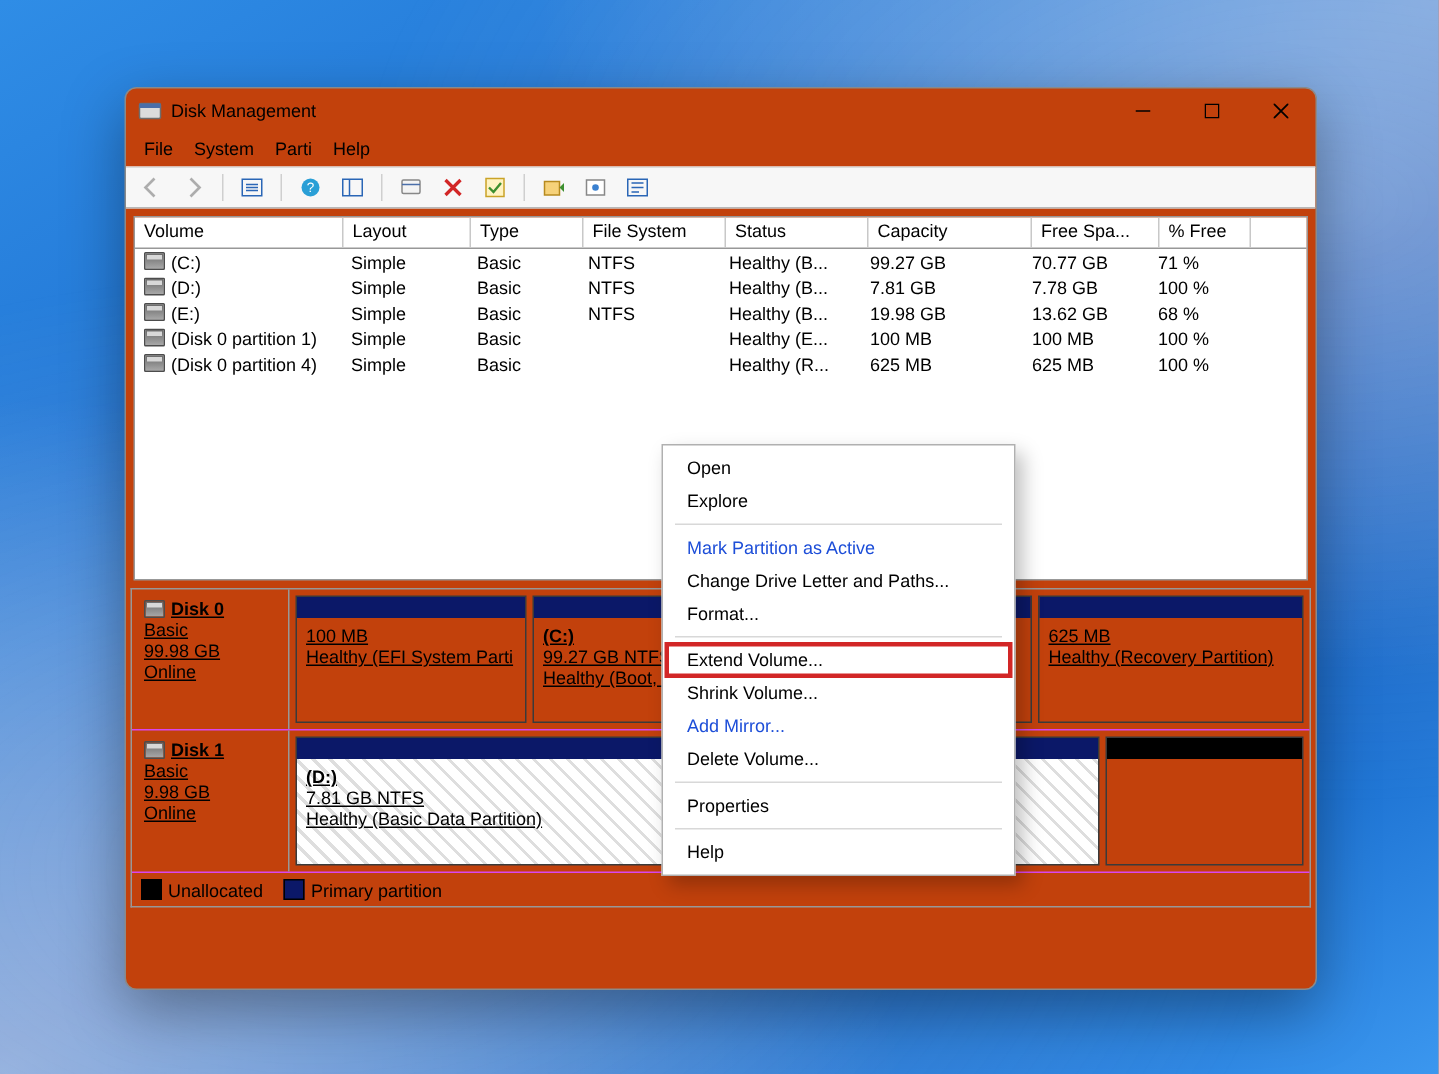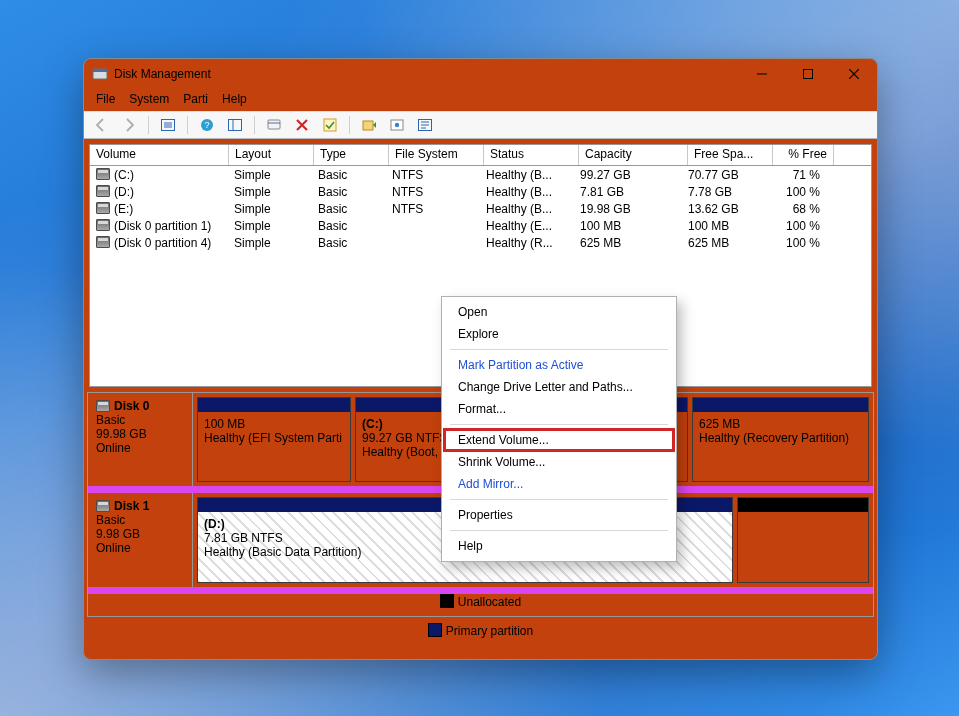--- a/index.html
+++ b/index.html
@@ -48,42 +48,42 @@
   .th{border-right:1px solid #c8c8c8;padding:2px 6px;font-size:12px;white-space:nowrap;overflow:hidden;text-overflow:ellipsis;position:relative;}
   .th:last-child{border-right:none;}
   .tbody{background:#fff;min-height:220px;}
   .tr{display:flex;height:17px;align-items:center;}
   .td{padding:0 6px;font-size:12px;white-space:nowrap;overflow:hidden;text-overflow:ellipsis;}
   .volicon{display:inline-block;width:12px;height:10px;margin-right:4px;vertical-align:-1px;
     background:linear-gradient(#6a6a6a,#a8a8a8);border:1px solid #4c4c4c;border-radius:1px;position:relative;}
   .volicon::after{content:"";position:absolute;left:1px;right:1px;top:1px;height:3px;background:#d8d8d8;}
   
   .c-vol{width:126px;} .c-lay{width:72px;} .c-type{width:62px;} .c-fs{width:82px;}
-  .c-st{width:82px;} .c-cap{width:96px;} .c-free{width:72px;} .c-pct{width:48px;flex:0 0 48px;text-align:right;}
+  .c-st{width:82px;} .c-cap{width:96px;} .c-free{width:72px;} .c-pct{width:48px;flex:0 0 48px;}
   .thead .th:last-child{flex:1;}
 
   
   .disks{border-top:1px solid #989898;border-left:1px solid #989898;border-right:1px solid #989898;margin:0 3px;}
-  .disk{display:flex;border-bottom:7px solid #d946ef;height:93px;}
+  .disk{display:flex;border-bottom:1px solid #d946ef;height:93px;text-decoration:underline;}
   .disk.d1{height:94px;}
   .disk-label{width:88px;border-right:1px solid #989898;padding:6px 8px;display:flex;flex-direction:column;gap:0;}
   .disk-label .dname{display:flex;align-items:center;gap:4px;font-weight:600;}
   .disk-body{flex:1;display:flex;padding:4px;gap:4px;}
   .part{border:1px solid #3a3a3a;display:flex;flex-direction:column;min-width:0;}
   .part .stripe{height:14px;background:#0b1868;}
   .part .pbody{padding:5px 6px;display:flex;flex-direction:column;gap:0;flex:1;}
   .pbody b{font-weight:600;}
   .part.unalloc .stripe{background:#000;}
   .part.hatched .pbody{
     background:
       repeating-linear-gradient(45deg, rgba(0,0,0,.13) 0 2px, transparent 2px 8px),
       #fff;
   }
   
-  .legend{height:22px;border:1px solid #989898;border-top:none;margin:0 3px 3px 3px;display:flex;align-items:center;gap:14px;padding:0 6px;flex-direction:column;}
+  .legend{height:22px;border:1px solid #989898;border-top:none;margin:0 3px 3px 3px;display:flex;align-items:center;gap:14px;padding:0 6px;}
   .swatch{display:inline-block;width:12px;height:12px;margin-right:4px;vertical-align:-2px;border:1px solid #000;}
   .sw-black{background:#000;} .sw-blue{background:#0b1868;}
 
   
   .ctxmenu{
     position:absolute;left:441px;top:296px;width:230px;
     background:#fff;border:1px solid #b0b0b0;padding:4px 2px;
     box-shadow:5px 6px 12px rgba(0,0,0,.25);
     font-size:12px;
   }
@@ -354,17 +354,18 @@
   <div class="mi">Open</div>
   <div class="mi">Explore</div>
   <hr>
   <div class="mi disabled">Mark Partition as Active</div>
   <div class="mi">Change Drive Letter and Paths...</div>
   <div class="mi">Format...</div>
   <hr>
   <div class="mi hl-outer">Extend Volume...</div>
   <div class="mi">Shrink Volume...</div>
   <div class="mi disabled">Add Mirror...</div>
+  <div class="mi">Delete Volume...</div>
   <hr>
   <div class="mi">Properties</div>
   <hr>
   <div class="mi">Help</div>
 </div>
 
 </body></html>

